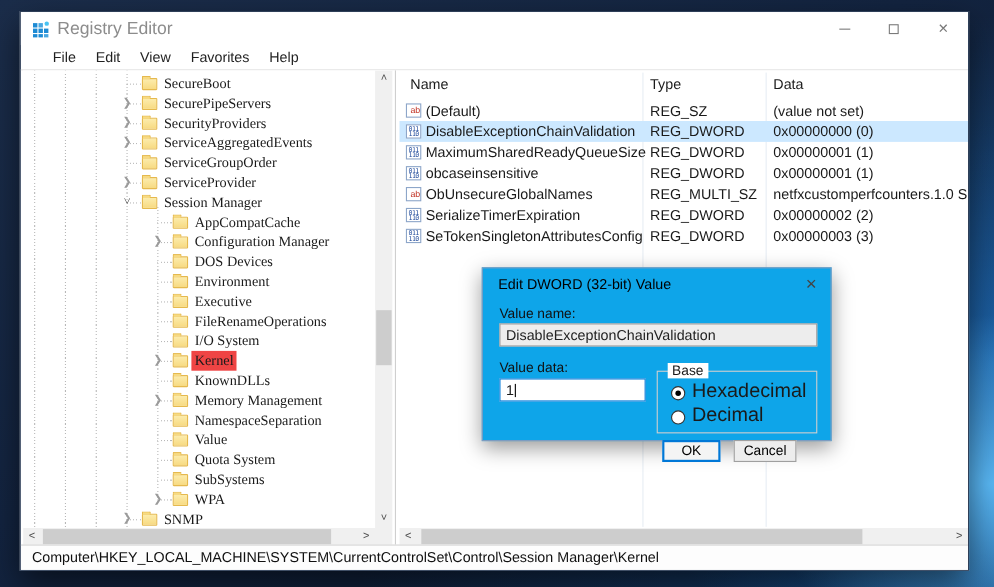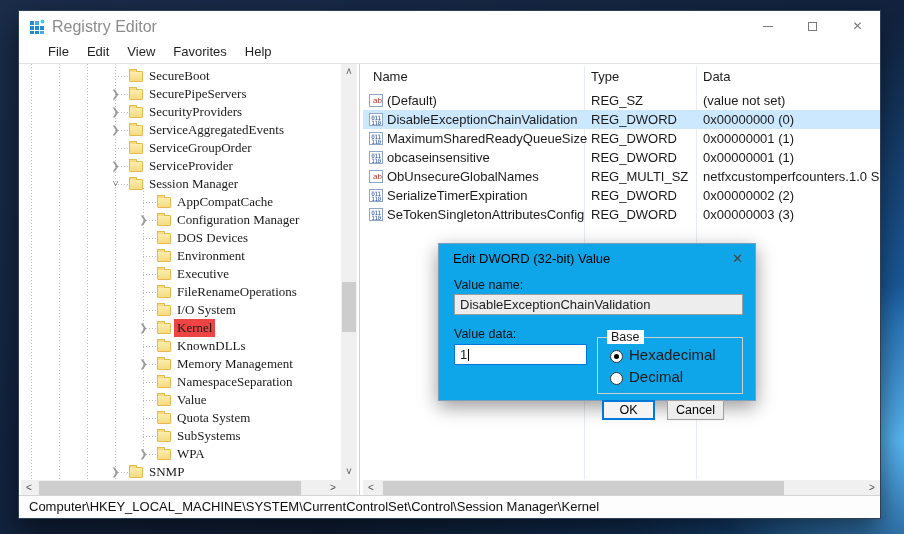--- a/index.html
+++ b/index.html
@@ -105,21 +105,21 @@
   .dlg-title { position:absolute; left:14px; top:0; line-height:30px; color:#000; }
   .dlg-close { position:absolute; right:12px; top:0; line-height:30px; color:#444; font-size:13px; }
   .dlg-label { position:absolute; left:15px; font-size:12.5px; color:#111; }
   .lab-name{top:34px} .lab-data{top:83px}
   .field { position:absolute; left:15px; height:21px; line-height:19px; padding-left:5px; }
   .name-field { top:50px; width:289px; background:#ededed; border:1px solid #9d9d9d; color:#222; }
   .data-field { top:100px; width:133px; background:#fff; border:1px solid #0078d7; }
   .caret { display:inline-block; width:1px; height:12px; background:#000; vertical-align:-2px; margin-left:1px; }
   .groupbox { position:absolute; left:158px; top:93px; width:146px; height:57px; border:1px solid #cfcfcf; }
   .group-legend { position:absolute; left:9px; top:-8px; background:#fff; padding:0 4px; font-size:12.5px; }
-  .radio-row { position:absolute; left:12px; height:14px; line-height:14px; font-size:15px; }
+  .radio-row { position:absolute; left:12px; height:14px; line-height:14px; font-size:18px; }
   .rr-hex{top:10px} .rr-dec{top:32px}
   .radio { display:inline-block; width:13px; height:13px; border:1px solid #333; border-radius:50%;
            background:#fff; vertical-align:-3px; margin-right:6px; position:relative; }
   .radio.checked::after { content:''; position:absolute; left:3px; top:3px; width:5px; height:5px;
            border-radius:50%; background:#000; }
   .btn { position:absolute; top:156px; height:20px; font-family:"Liberation Sans",sans-serif;
          font-size:12.5px; text-align:center; line-height:17px; }
   .btn-ok { left:163px; width:53px; background:#f4f4f4; border:2px solid #0078d7; }
   .btn-cancel { left:228px; width:57px; background:#ededed; border:1px solid #9f9f9f; }
 </style>

